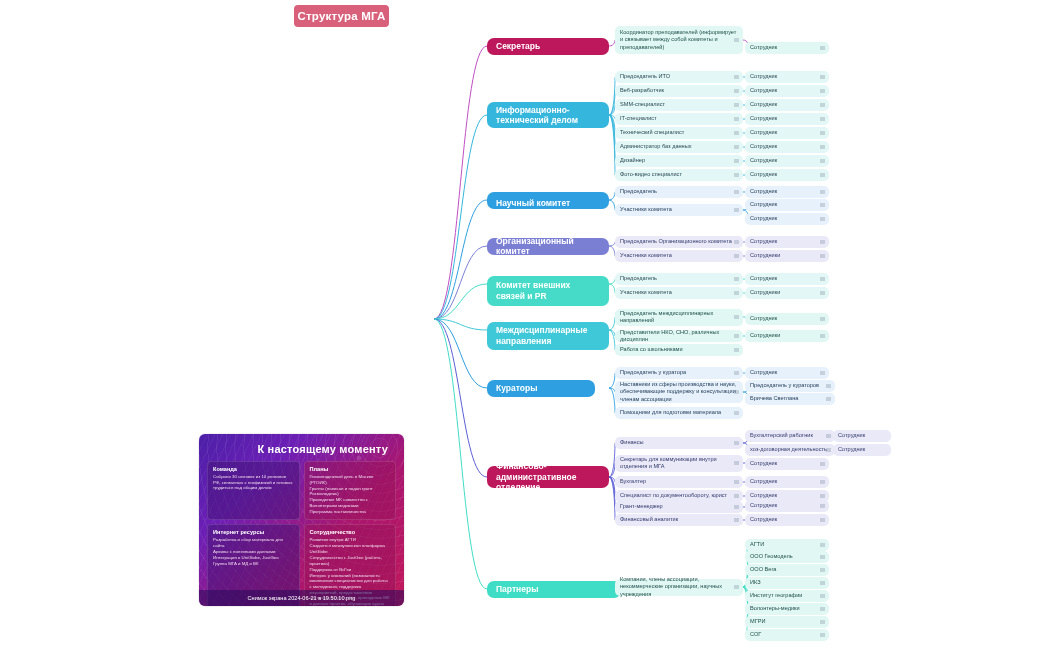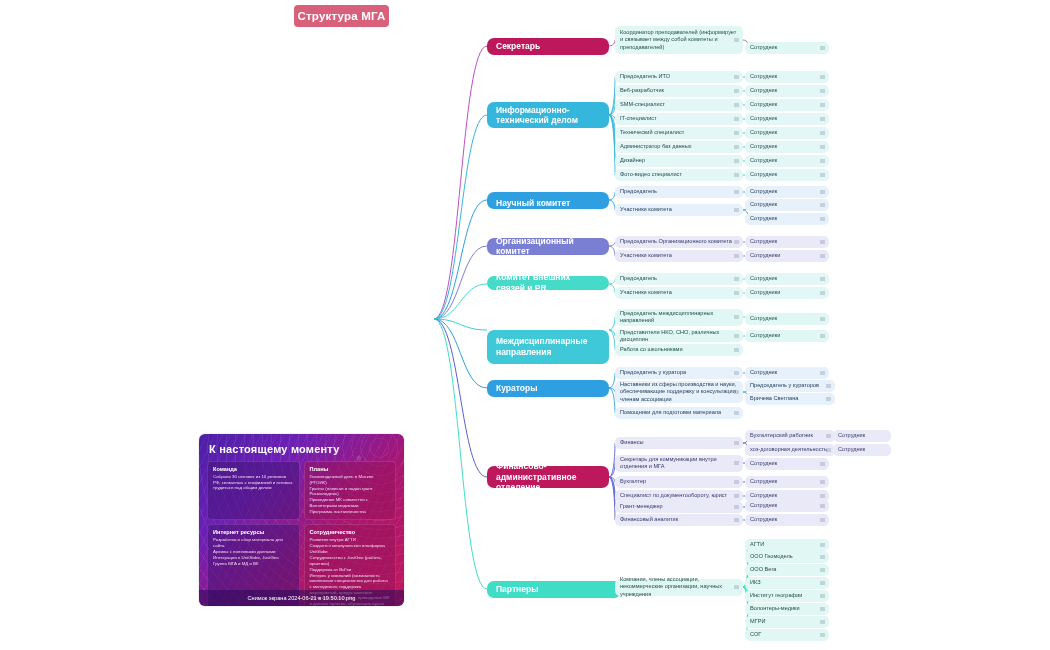--- a/index.html
+++ b/index.html
@@ -79,21 +79,21 @@
   .shot:after{
     content:"";position:absolute;left:0;top:0;right:0;bottom:0;
     background:
       radial-gradient(circle at 78% 14%, rgba(255,255,255,.13) 0 2px, transparent 3px),
       repeating-radial-gradient(circle at 88% 8%, rgba(255,255,255,.07) 0 1px, transparent 1px 9px),
       repeating-linear-gradient(115deg, rgba(255,255,255,.05) 0 1px, transparent 1px 7px);
     pointer-events:none;
   }
   .shot-head{
     color:#ffffff;font-size:11px;font-weight:bold;
-    padding:9px 0 0 10px;letter-spacing:.2px;position:relative;z-index:2;
+    padding:9px 16px 0 10px;letter-spacing:.2px;position:relative;z-index:2;text-align:right;
   }
   .shot-grid{
     position:relative;z-index:2;
     display:grid;grid-template-columns:1fr 1fr;gap:4px;
     padding:6px 8px 0 8px;
   }
   .shot-card{
     background:rgba(70,20,120,.55);
     border:1px solid rgba(255,255,255,.12);
     border-radius:4px;padding:4px 5px;min-height:40px;
@@ -308,40 +308,40 @@
         <span class="handle"></span>
       </div>
       <div class="node pill lilac" style="left: 606px; top: 250px; width: 128px; height: 12px; position: absolute;">
         <span class="txt">Участники комитета</span>
         <span class="handle"></span>
       </div>
       <div class="node pill lilac" style="left: 736px; top: 250px; width: 84px; height: 12px; position: absolute;">
         <span class="txt">Сотрудники</span>
         <span class="handle"></span>
       </div>
-      <div class="node l1 c-pr" style="left: 478px; top: 275.5px; width: 122px; height: 14px; position: absolute; color: rgb(255, 255, 255);">
+      <div class="node l1 c-pr" style="left: 478px; top: 275.5px; width: 122px; height: 30px; position: absolute; color: rgb(255, 255, 255);">
         <span class="txt">Комитет внешних связей и PR</span>
       </div>
       <div class="node pill teal" style="left: 606px; top: 273px; width: 128px; height: 12px; position: absolute;">
         <span class="txt">Председатель</span>
         <span class="handle"></span>
       </div>
       <div class="node pill teal" style="left: 736px; top: 273px; width: 84px; height: 12px; position: absolute;">
         <span class="txt">Сотрудник</span>
         <span class="handle"></span>
       </div>
       <div class="node pill teal" style="left: 606px; top: 287px; width: 128px; height: 12px; position: absolute;">
         <span class="txt">Участники комитета</span>
         <span class="handle"></span>
       </div>
       <div class="node pill teal" style="left: 736px; top: 287px; width: 84px; height: 12px; position: absolute;">
         <span class="txt">Сотрудники</span>
         <span class="handle"></span>
       </div>
-      <div class="node l1 c-mezh" style="left: 478px; top: 321.5px; width: 122px; height: 34px; position: absolute; color: rgb(255, 255, 255); margin-top: 8px;">
+      <div class="node l1 c-mezh" style="left: 478px; top: 321.5px; width: 122px; height: 28px; position: absolute; color: rgb(255, 255, 255);">
         <span class="txt">Междисциплинарные направления</span>
       </div>
       <div class="node pill mint" style="left: 606px; top: 308.5px; width: 128px; height: 17px; position: absolute;">
         <span class="txt">Председатель междисциплинарных направлений</span>
         <span class="handle"></span>
       </div>
       <div class="node pill mint" style="left: 736px; top: 313px; width: 84px; height: 12px; position: absolute;">
         <span class="txt">Сотрудник</span>
         <span class="handle"></span>
       </div>
@@ -350,21 +350,21 @@
         <span class="handle"></span>
       </div>
       <div class="node pill mint" style="left: 736px; top: 330px; width: 84px; height: 12px; position: absolute;">
         <span class="txt">Сотрудники</span>
         <span class="handle"></span>
       </div>
       <div class="node pill mint" style="left: 606px; top: 344px; width: 128px; height: 12px; position: absolute;">
         <span class="txt">Работа со школьниками</span>
         <span class="handle"></span>
       </div>
-      <div class="node l1 c-kur" style="left: 478px; top: 379.5px; width: 122px; height: 17px; position: absolute; color: rgb(255, 255, 255);">
+      <div class="node l1 c-kur" style="left: 478px; top: 379.5px; width: 108px; height: 17px; position: absolute; color: rgb(255, 255, 255);">
         <span class="txt">Кураторы</span>
       </div>
       <div class="node pill blue" style="left: 606px; top: 367px; width: 128px; height: 12px; position: absolute;">
         <span class="txt">Председатель у куратора</span>
         <span class="handle"></span>
       </div>
       <div class="node pill blue" style="left: 736px; top: 367px; width: 84px; height: 12px; position: absolute;">
         <span class="txt">Сотрудник</span>
         <span class="handle"></span>
       </div>

